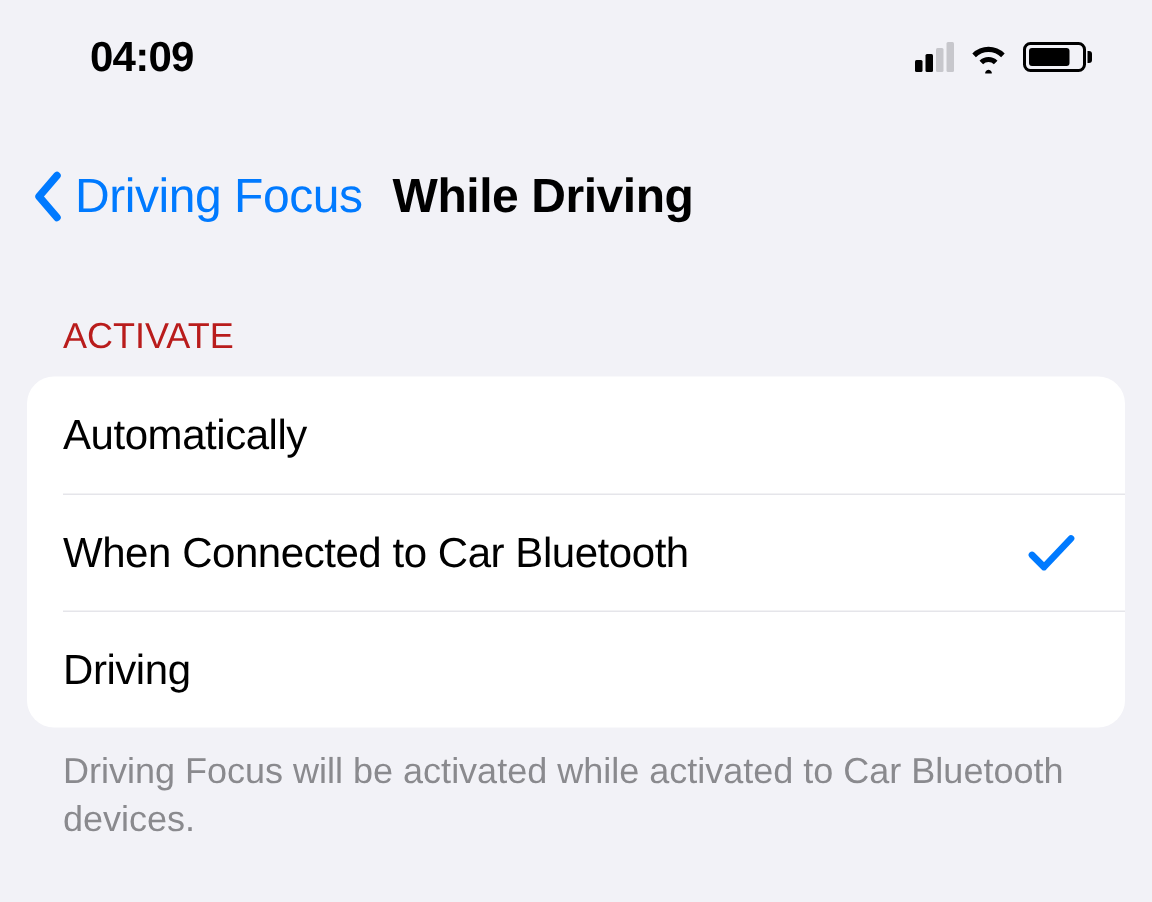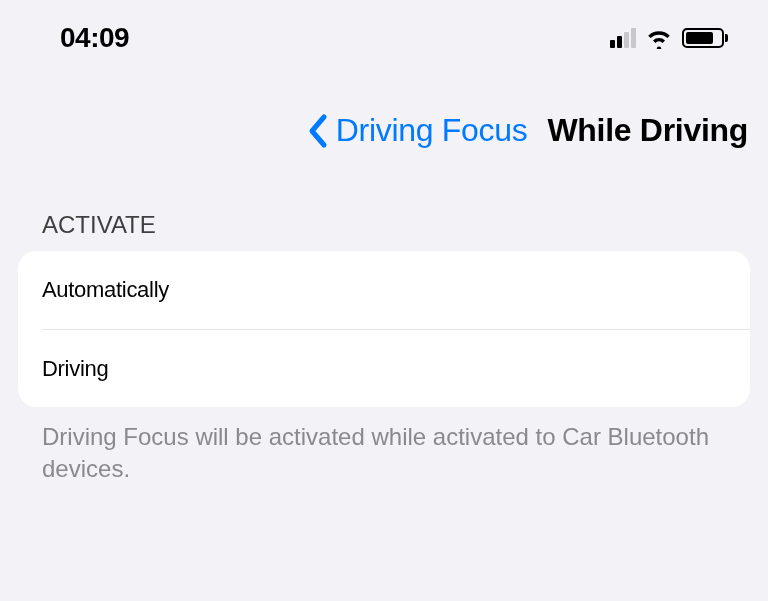--- a/index.html
+++ b/index.html
@@ -68,21 +68,20 @@
       height: 8px;
       background: #000;
       border-radius: 0 2px 2px 0;
       margin-left: 1px;
     }
     .nav-bar {
       display: flex;
       align-items: center;
       padding: 48px 20px 4px 20px;
       gap: 2px;
-      justify-content: flex-end;
     }
     .back-chevron {
       color: #007aff;
       margin-right: 4px;
     }
     .back-chevron svg {
       display: block;
     }
     .back-label {
       font-size: 32px;
@@ -92,21 +91,21 @@
       letter-spacing: -0.3px;
     }
     .nav-title {
       font-size: 32px;
       font-weight: 600;
       color: #000;
       letter-spacing: -0.3px;
     }
     .section-header {
       font-size: 24px;
-      color: #404040;
+      color: #b91c1c;
       padding: 58px 42px 12px 42px;
       text-transform: uppercase;
       letter-spacing: 0px;
       font-weight: 400;
     }
     .list-group {
       margin: 0 18px;
       background: #fff;
       border-radius: 18px;
       overflow: hidden;
@@ -120,21 +119,21 @@
     }
     .list-row + .list-row {
       border-top: 1px solid #e5e5ea;
       margin-left: 24px;
       padding-left: 0;
     }
     .list-row + .list-row .row-label {
       margin-left: 0;
     }
     .row-label {
-      font-size: 22px;
+      font-size: 28px;
       color: #000;
       font-weight: 400;
       letter-spacing: -0.3px;
     }
     .checkmark-icon {
       color: #007aff;
       margin-right: 8px;
     }
     .checkmark-icon svg {
       display: block;
@@ -183,17 +182,25 @@
   <span class="nav-title">While Driving</span>
 </div>
 
 <div class="section-header">ACTIVATE</div>
 
 <div class="list-group">
   <div class="list-row">
     <span class="row-label">Automatically</span>
   </div>
   <div class="list-row">
+    <span class="row-label">When Connected to Car Bluetooth</span>
+    <span class="checkmark-icon">
+      <svg width="34" height="30" viewBox="0 0 34 30">
+        <polyline points="4,16 12,24 30,5" fill="none" stroke="#007aff" stroke-width="4.5" stroke-linecap="round" stroke-linejoin="round"></polyline>
+      </svg>
+    </span>
+  </div>
+  <div class="list-row">
     <span class="row-label">Driving</span>
   </div>
 </div>
 
 <div class="footer-text">Driving Focus will be activated while activated to Car Bluetooth devices.</div>
 
 </body></html>

